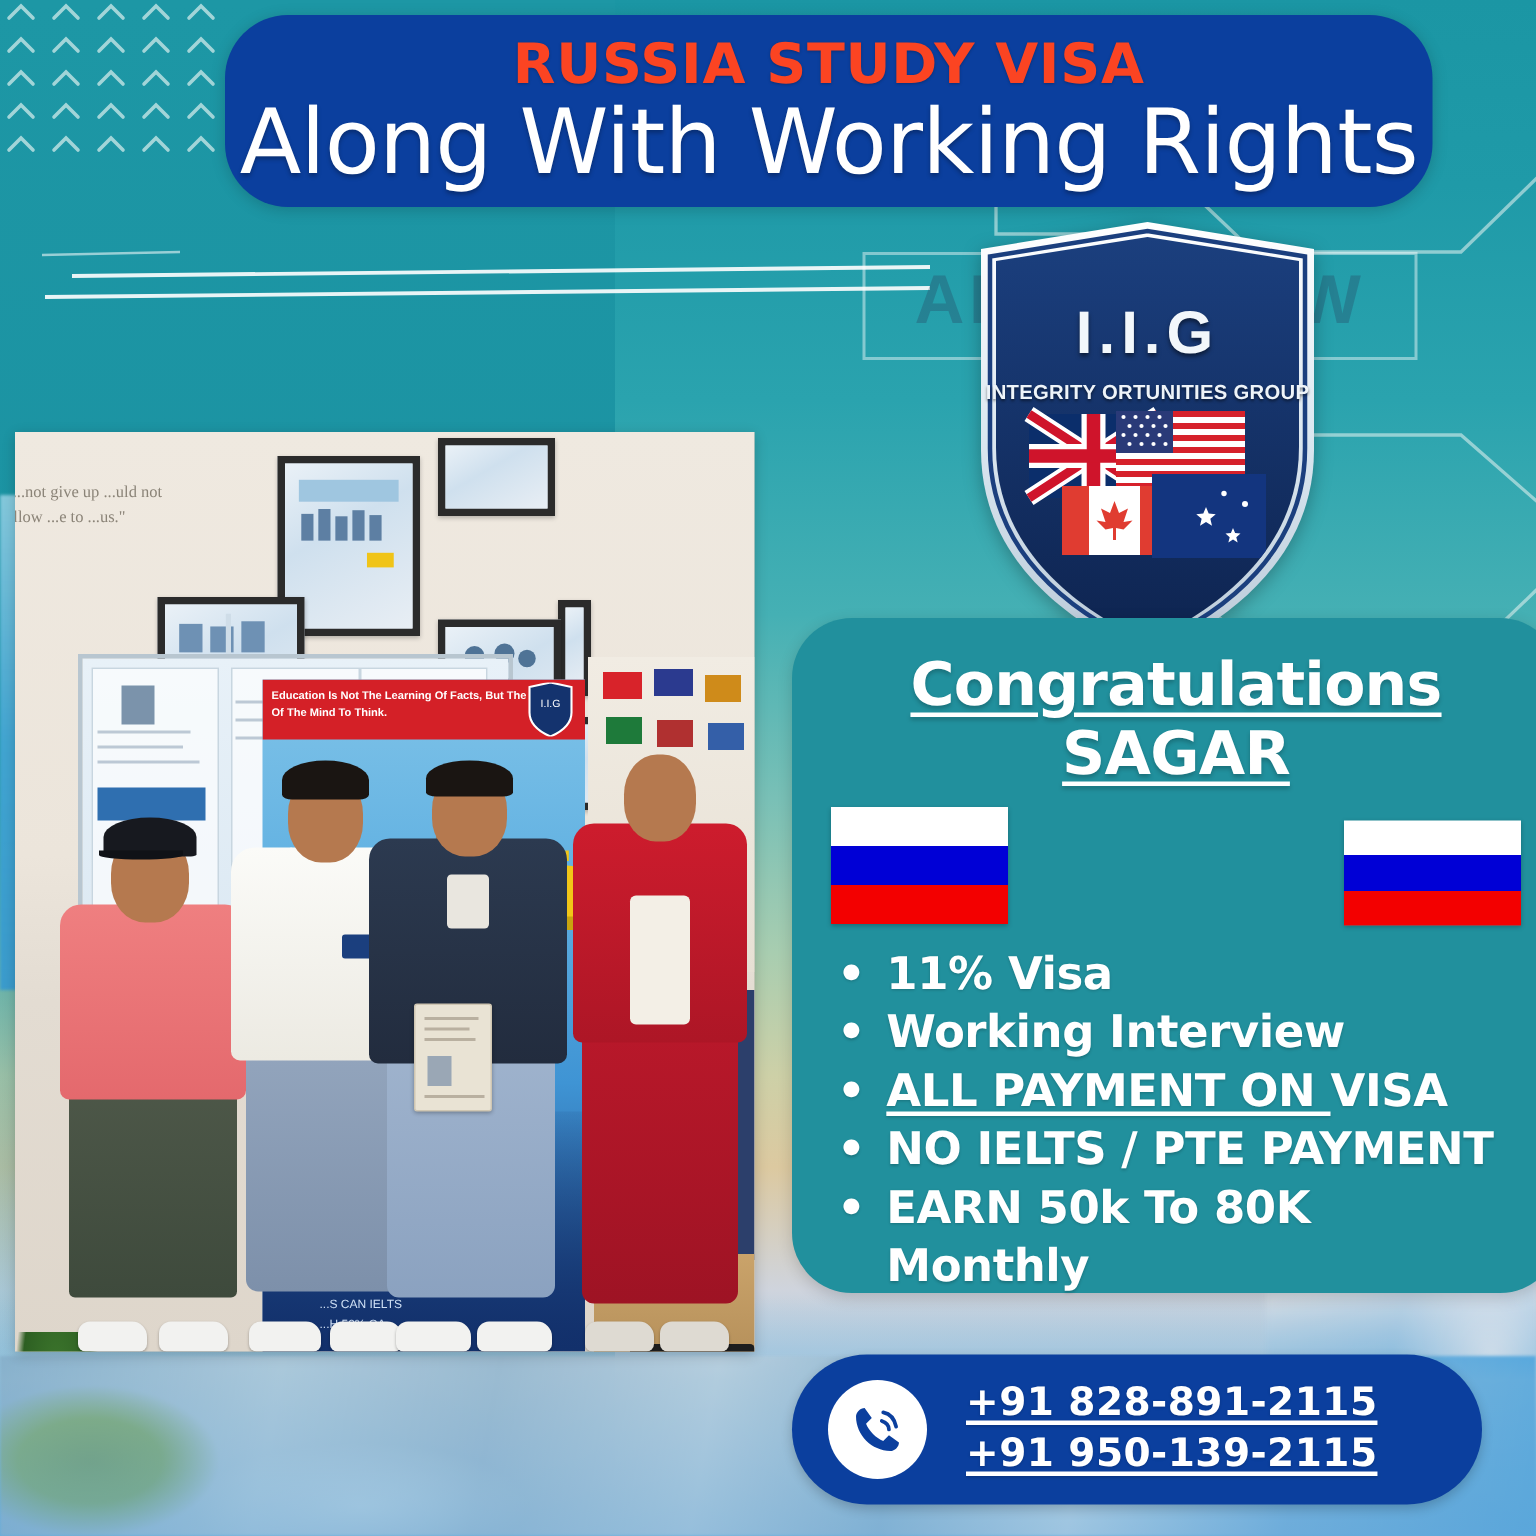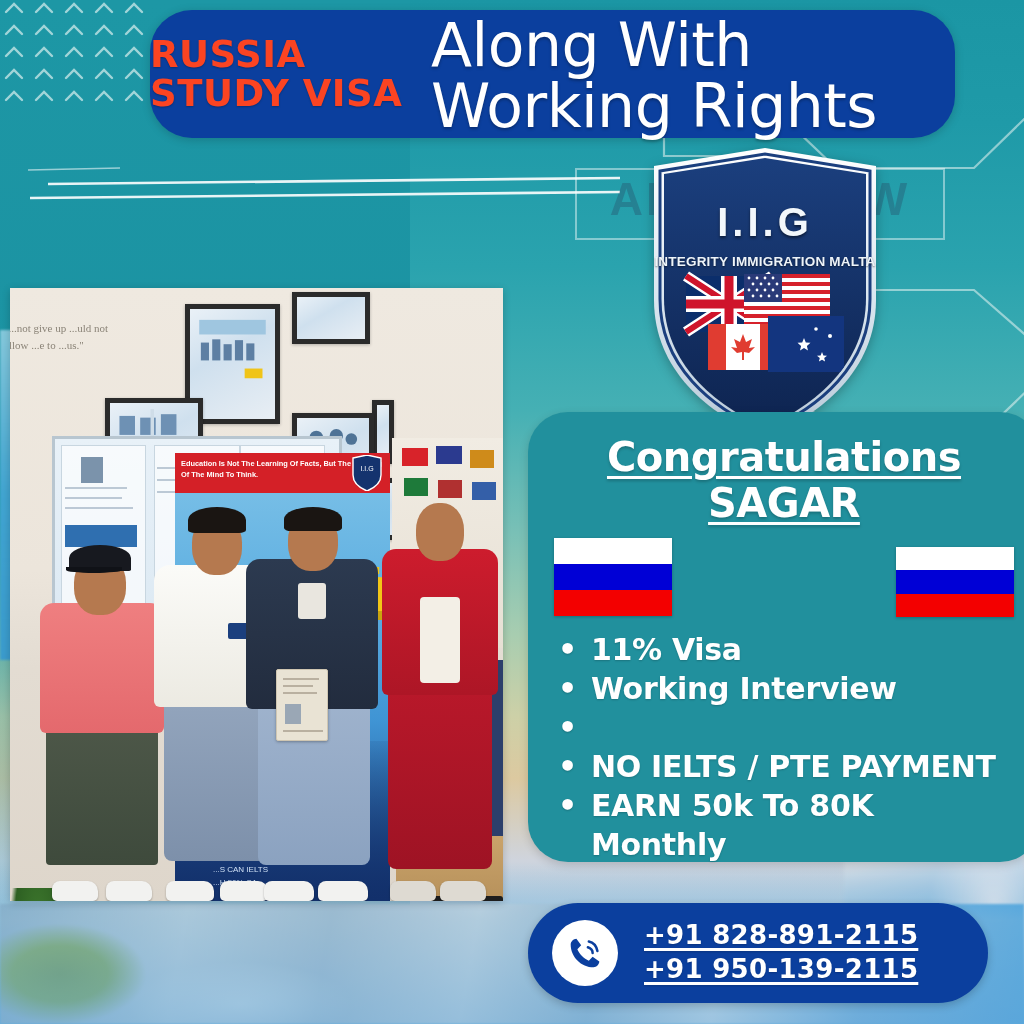--- a/index.html
+++ b/index.html
@@ -91,21 +91,21 @@
   .sweeplines{ position:absolute; left:0; top:150px; width:620px; height:70px; }
   .sweeplines line{ stroke:#ffffff; stroke-width:2.6; opacity:.9;}
   .sweeplines .faint{ stroke-width:1.6; opacity:.55;}
 
   
   .header{
     position:absolute; left:150px; top:10px; width:805px; height:128px;
     background:#0b3f9e;
     border-radius:42px;
     box-shadow:0 2px 10px rgba(0,0,0,.18);
-    display:flex; flex-direction:row; align-items:center; justify-content:center;
+    display:flex; flex-direction:column; align-items:center; justify-content:center;
     padding-top:2px;
   }
   .header-kicker{
     color:#fb4422;
     font-weight:bold;
     font-size:37px;
     letter-spacing:.5px;
     line-height:1.05;
     font-family:"DejaVu Sans", sans-serif;
     text-shadow:0 1px 2px rgba(0,0,0,.25);
@@ -419,21 +419,21 @@
             <path d="M36,22 l1.8,4.4 4.7,.4 -3.6,3.1 1.1,4.6 -4,-2.5 -4,2.5 1.1,-4.6 -3.6,-3.1 4.7,-.4 Z"></path>
             <path d="M54,36 l1.4,3.4 3.6,.3 -2.8,2.4 .9,3.5 -3.1,-1.9 -3.1,1.9 .9,-3.5 -2.8,-2.4 3.6,-.3 Z"></path>
             <circle cx="62" cy="20" r="2"></circle>
             <circle cx="48" cy="13" r="1.8"></circle>
           </g>
         </g>
       </g>
     </svg>
     <div class="shield-text">
       <div class="shield-iig">I.I.G</div>
-      <div class="shield-sub">INTEGRITY IMMIGRATION MALTA</div>
+      <div class="shield-sub">INTEGRITY ORTUNITIES GROUP</div>
     </div>
   </div>
 
   <div class="photo">
     <div class="ph-wall"></div>
 
     <div class="quote-text">"...not give up ...uld not allow ...e to ...us."</div>
 
     <div class="frame" style="left:175px; top:16px; width:95px; height:120px;">
       <div class="inner"></div>
@@ -643,20 +643,21 @@
       <div class="bullet">
         <span class="dot">•</span>
         <span><span>11% Visa</span></span>
       </div>
       <div class="bullet">
         <span class="dot">•</span>
         <span><span>Working Interview</span></span>
       </div>
       <div class="bullet">
         <span class="dot">•</span>
+        <span><span class="u">ALL PAYMENT ON </span><span>VISA</span></span>
       </div>
       <div class="bullet">
         <span class="dot">•</span>
         <span><span>NO IELTS / PTE PAYMENT</span></span>
       </div>
       <div class="bullet">
         <span class="dot">•</span>
         <span><span>EARN 50k To 80K Monthly</span></span>
       </div>
     </div>

